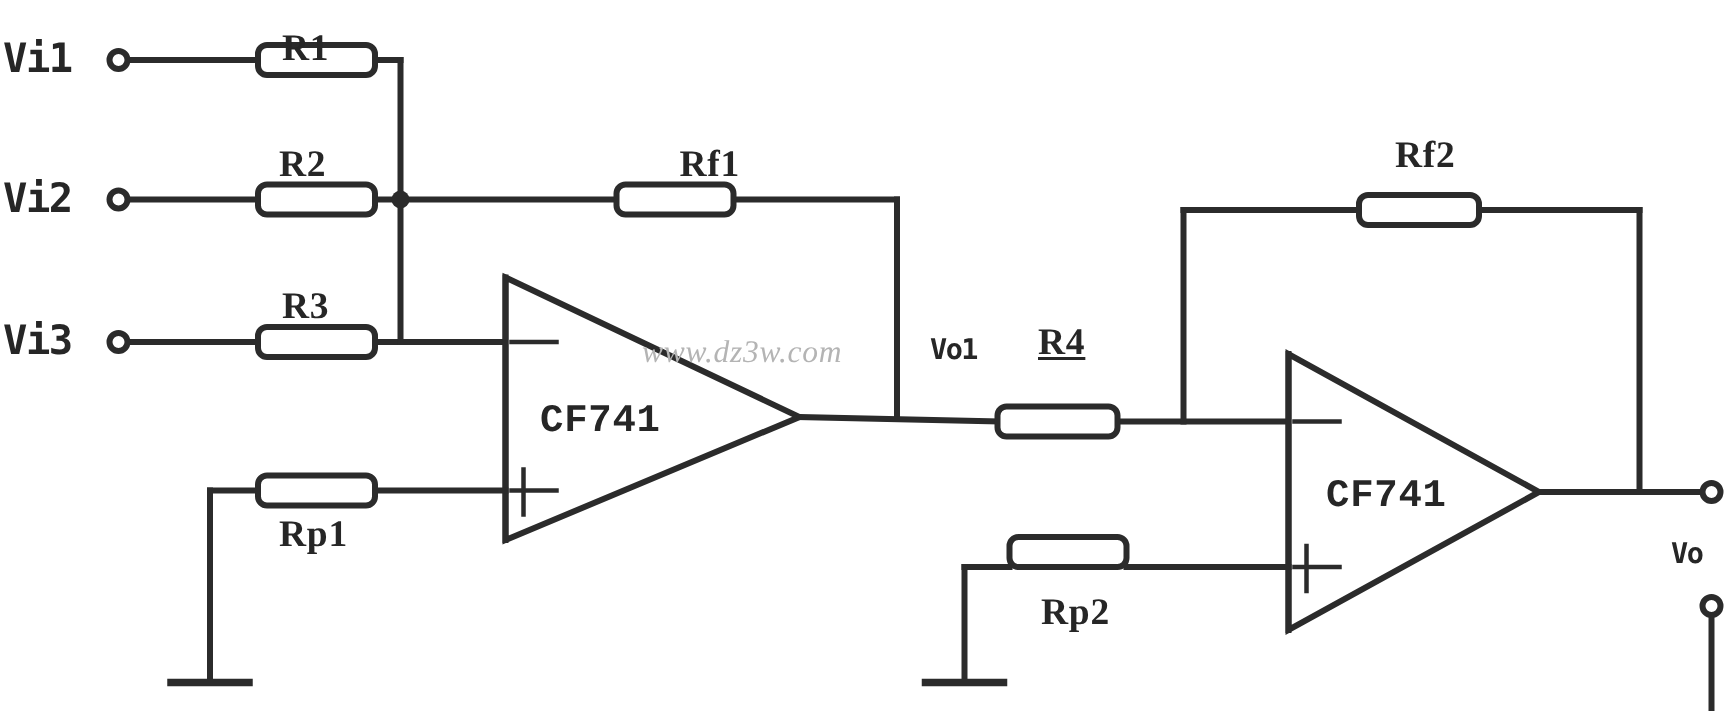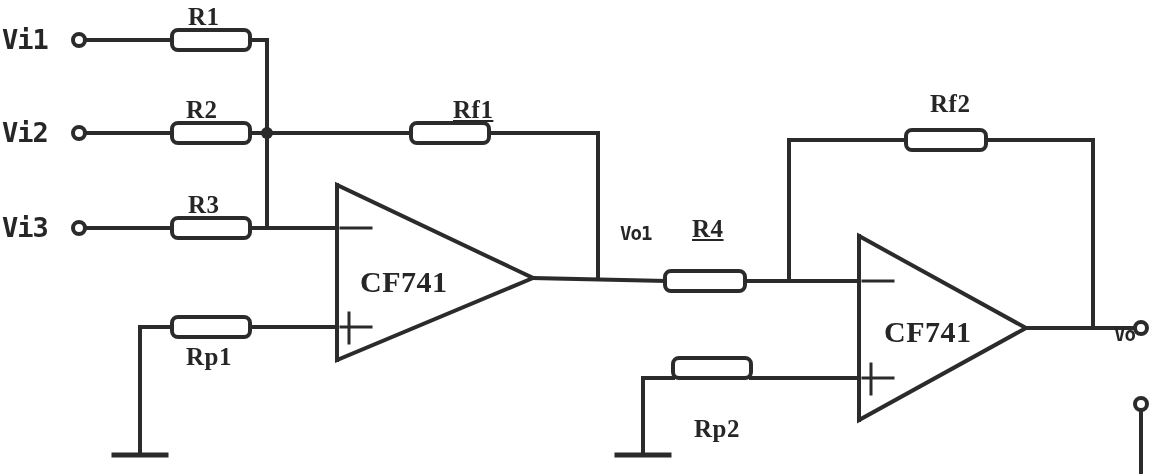--- a/index.html
+++ b/index.html
@@ -15,21 +15,21 @@
     position:absolute;
     color:#262626;
     font-family:"Liberation Serif", serif;
     font-weight:700;
     white-space:nowrap;
     line-height:1;
     letter-spacing:0.5px;
   }
   .port-lbl{font-size:27px;font-family:"DejaVu Sans Mono", monospace;font-weight:700;letter-spacing:-1px;}
   .res-lbl{font-size:25px;}
-  .ic-lbl{font-size:30px;}
+  .ic-lbl{font-size:26px;font-family:Liberation Mono, monospace;}
   .node-lbl{font-size:19px;font-family:"DejaVu Sans Mono", monospace;font-weight:700;letter-spacing:-1px;}
   .wm{
     position:absolute;
     color:#b4b4b4;
     font-style:italic;
     font-size:21px;
     font-family:"Liberation Serif", serif;
     letter-spacing:0.5px;
     white-space:nowrap;
   }
@@ -115,29 +115,30 @@
 
       <circle cx="267" cy="133" r="6" fill="#2b2b2b" stroke="none"></circle>
 
     </g>
   </svg>
 
   <div class="lbl port-lbl" style="left:2px;top:26px;">Vi1</div>
   <div class="lbl port-lbl" style="left:2px;top:119px;">Vi2</div>
   <div class="lbl port-lbl" style="left:2px;top:214px;text-align:right;">Vi3</div>
 
-  <div class="lbl res-lbl" style="left:188px;top:4px;">R1</div>
+  <div class="lbl res-lbl" style="left:188px;top:20px;">R1</div>
   <div class="lbl res-lbl" style="left:186px;top:97px;">R2</div>
   <div class="lbl res-lbl" style="left:188px;top:192px;">R3</div>
-  <div class="lbl res-lbl" style="left:453px;top:97px;text-decoration:underline;">Rf1</div>
+  <div class="lbl res-lbl" style="left:453px;top:97px;">Rf1</div>
   <div class="lbl res-lbl" style="left:186px;top:344px;">Rp1</div>
   <div class="lbl res-lbl" style="left:692px;top:216px;text-decoration:underline;">R4</div>
   <div class="lbl res-lbl" style="left:930px;top:91px;">Rf2</div>
-  <div class="lbl res-lbl" style="left:694px;top:416px;">Rp2</div>
+  <div class="lbl res-lbl" style="left:694px;top:396px;">Rp2</div>
 
   <div class="lbl ic-lbl" style="left:360px;top:267px;">CF741</div>
   <div class="lbl ic-lbl" style="left:884px;top:317px;">CF741</div>
 
   <div class="lbl node-lbl" style="left:620px;top:224px;">Vo1</div>
-  <div class="lbl node-lbl" style="left:1114px;top:325px;">Vo</div>
+  <div class="lbl node-lbl" style="left:1114px;top:360px;">Vo</div>
 
+  <div class="wm" style="left:428px;top:222px;">www.dz3w.com</div>
 
 </div>
 
 </body></html>

